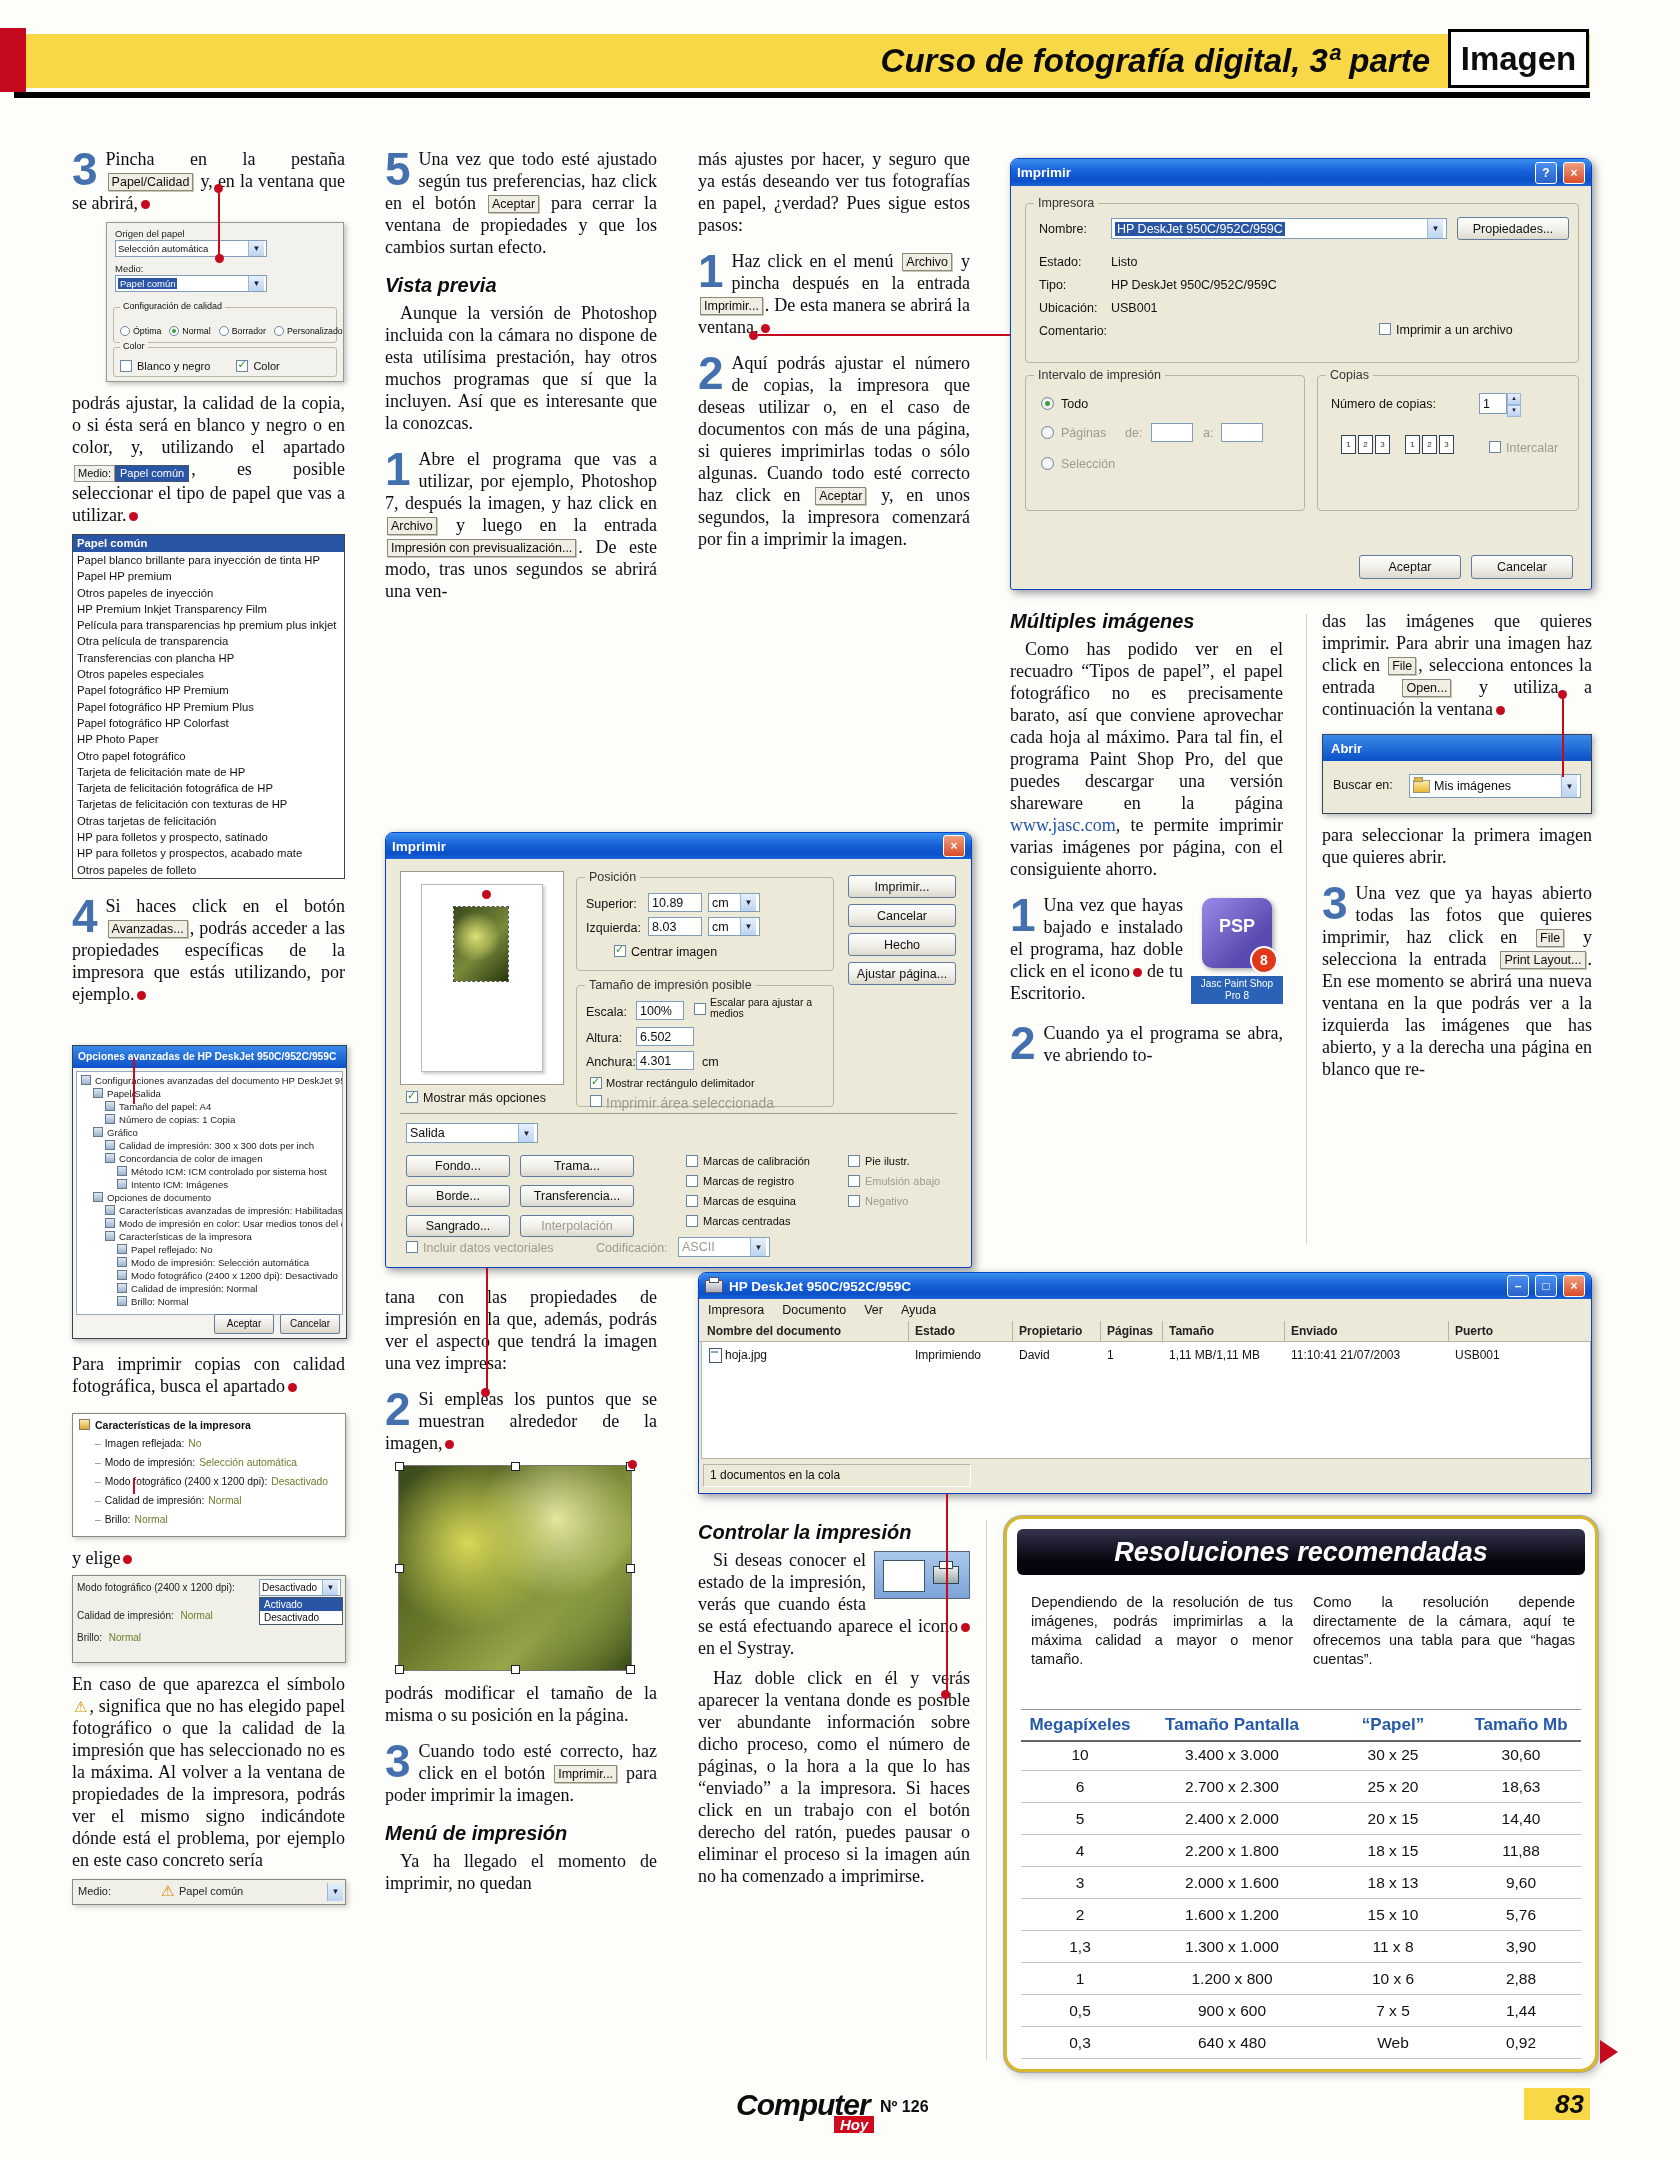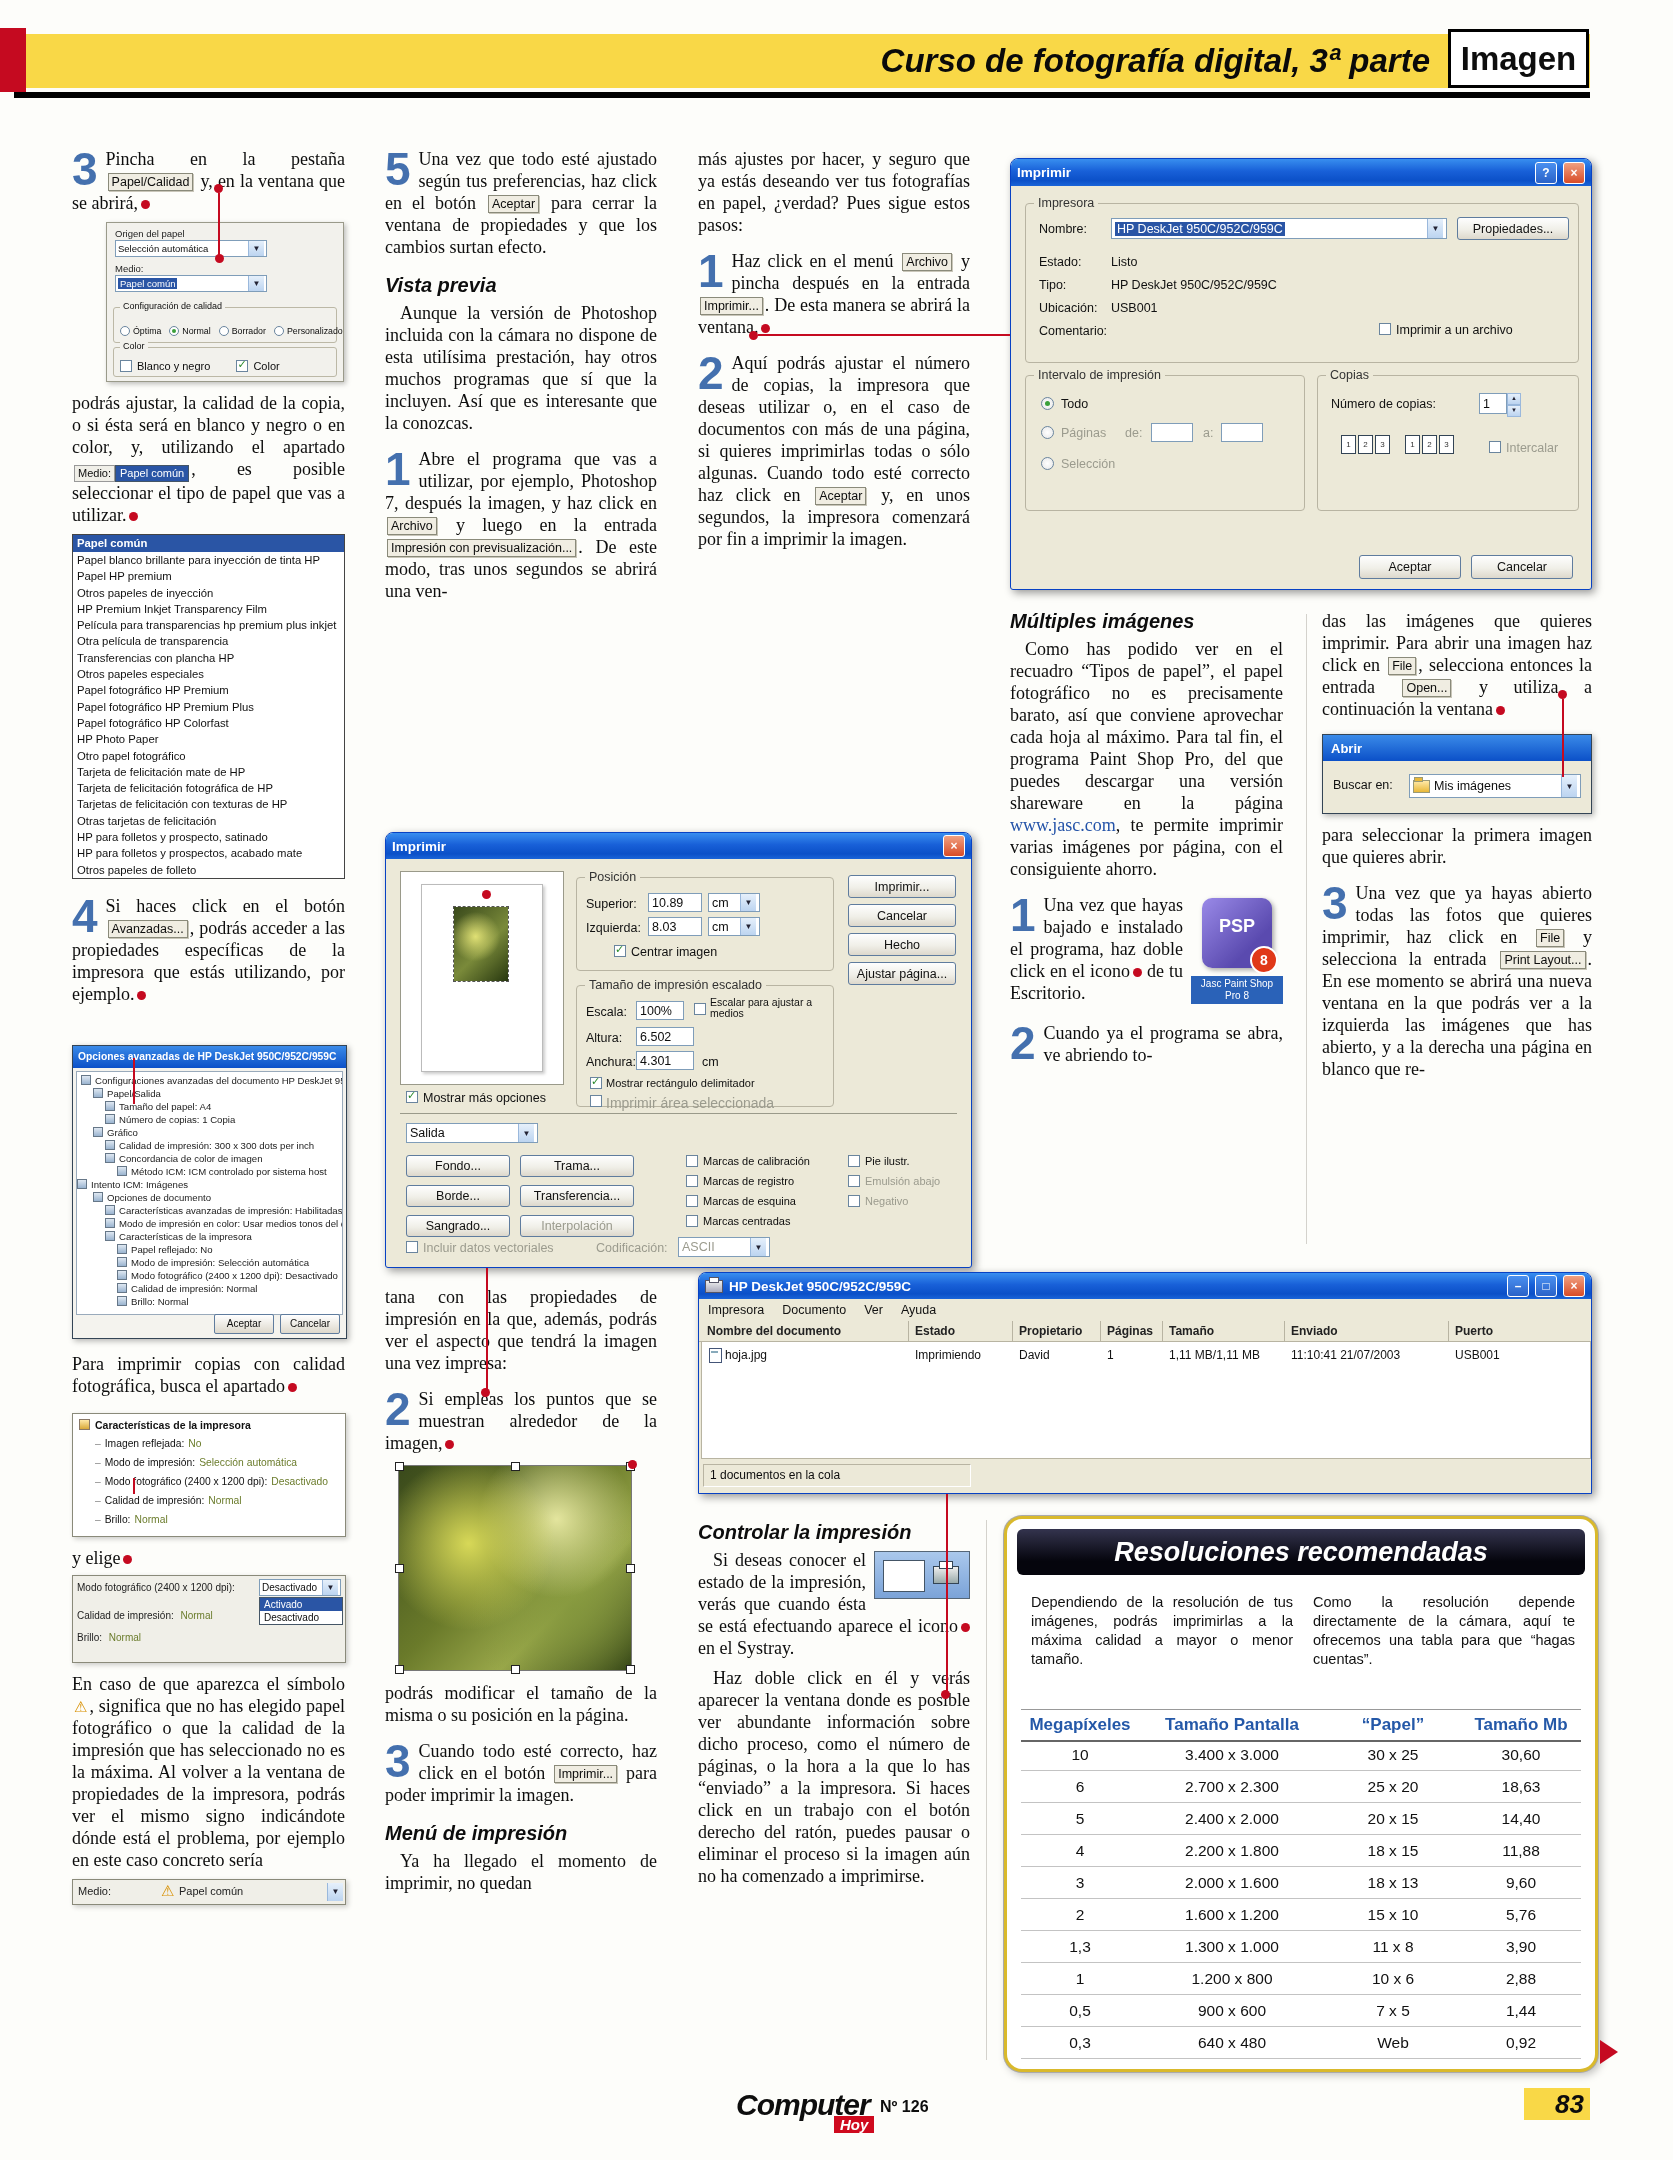--- a/index.html
+++ b/index.html
@@ -281,21 +281,21 @@
         </div>
       <div class="advtree">
           <div class="tree-item" style="padding-left: 4px;">Configuraciones avanzadas del documento HP DeskJet 950C/952C/959C</div>
           <div class="tree-item" style="padding-left: 16px;">Papel/Salida</div>
           <div class="tree-item" style="padding-left: 28px;">Tamaño del papel: A4</div>
           <div class="tree-item" style="padding-left: 28px;">Número de copias: 1 Copia</div>
           <div class="tree-item" style="padding-left: 16px;">Gráfico</div>
           <div class="tree-item" style="padding-left: 28px;">Calidad de impresión: 300 x 300 dots per inch</div>
           <div class="tree-item" style="padding-left: 28px;">Concordancia de color de imagen</div>
           <div class="tree-item" style="padding-left: 40px;">Método ICM: ICM controlado por sistema host</div>
-          <div class="tree-item" style="">Intento ICM: Imágenes</div>
+          <div class="tree-item" style="padding-left: 40px;">Intento ICM: Imágenes</div>
           <div class="tree-item" style="padding-left: 16px;">Opciones de documento</div>
           <div class="tree-item" style="padding-left: 28px;">Características avanzadas de impresión: Habilitadas</div>
           <div class="tree-item" style="padding-left: 28px;">Modo de impresión en color: Usar medios tonos del disp.</div>
           <div class="tree-item" style="padding-left: 28px;">Características de la impresora</div>
           <div class="tree-item" style="padding-left: 40px;">Papel reflejado: No</div>
           <div class="tree-item" style="padding-left: 40px;">Modo de impresión: Selección automática</div>
           <div class="tree-item" style="padding-left: 40px;">Modo fotográfico (2400 x 1200 dpi): Desactivado</div>
           <div class="tree-item" style="padding-left: 40px;">Calidad de impresión: Normal</div>
           <div class="tree-item" style="padding-left: 40px;">Brillo: Normal</div>
         </div>
@@ -500,21 +500,21 @@
         <span>cm</span>
         <span class="carrow">▼</span>
       </div>
     <span class="cbx on" style="position:absolute;left:228px;top:112px"></span>
     <span class="flabel" style="left:245px;top:112px">Centrar imagen</span>
     <div class="btn" style="left:462px;top:42px;width:108px;height:23px">Imprimir...</div>
     <div class="btn" style="left:462px;top:71px;width:108px;height:23px">Cancelar</div>
     <div class="btn" style="left:462px;top:100px;width:108px;height:23px">Hecho</div>
     <div class="btn" style="left:462px;top:129px;width:108px;height:23px">Ajustar página...</div>
     <div class="grp" style="left:190px;top:152px;width:256px;height:120px">
-      <span class="glabel">Tamaño de impresión escalado</span>
+      <span class="glabel">Tamaño de impresión posible</span>
     </div>
     <span class="flabel" style="left:200px;top:172px">Escala:</span>
     <div class="input" style="left:250px;top:168px;width:48px;height:19px">
         <span>100%</span>
       </div>
     <span class="cbx" style="position:absolute;left:308px;top:170px"></span>
     <span class="flabel" style="left:324px;top:164px;width:116px;white-space:normal;font-size:10.5px;line-height:11px">Escalar para ajustar a medios</span>
     <span class="flabel" style="left:200px;top:198px">Altura:</span>
     <div class="input" style="left:250px;top:194px;width:58px;height:19px">
         <span>6.502</span>

